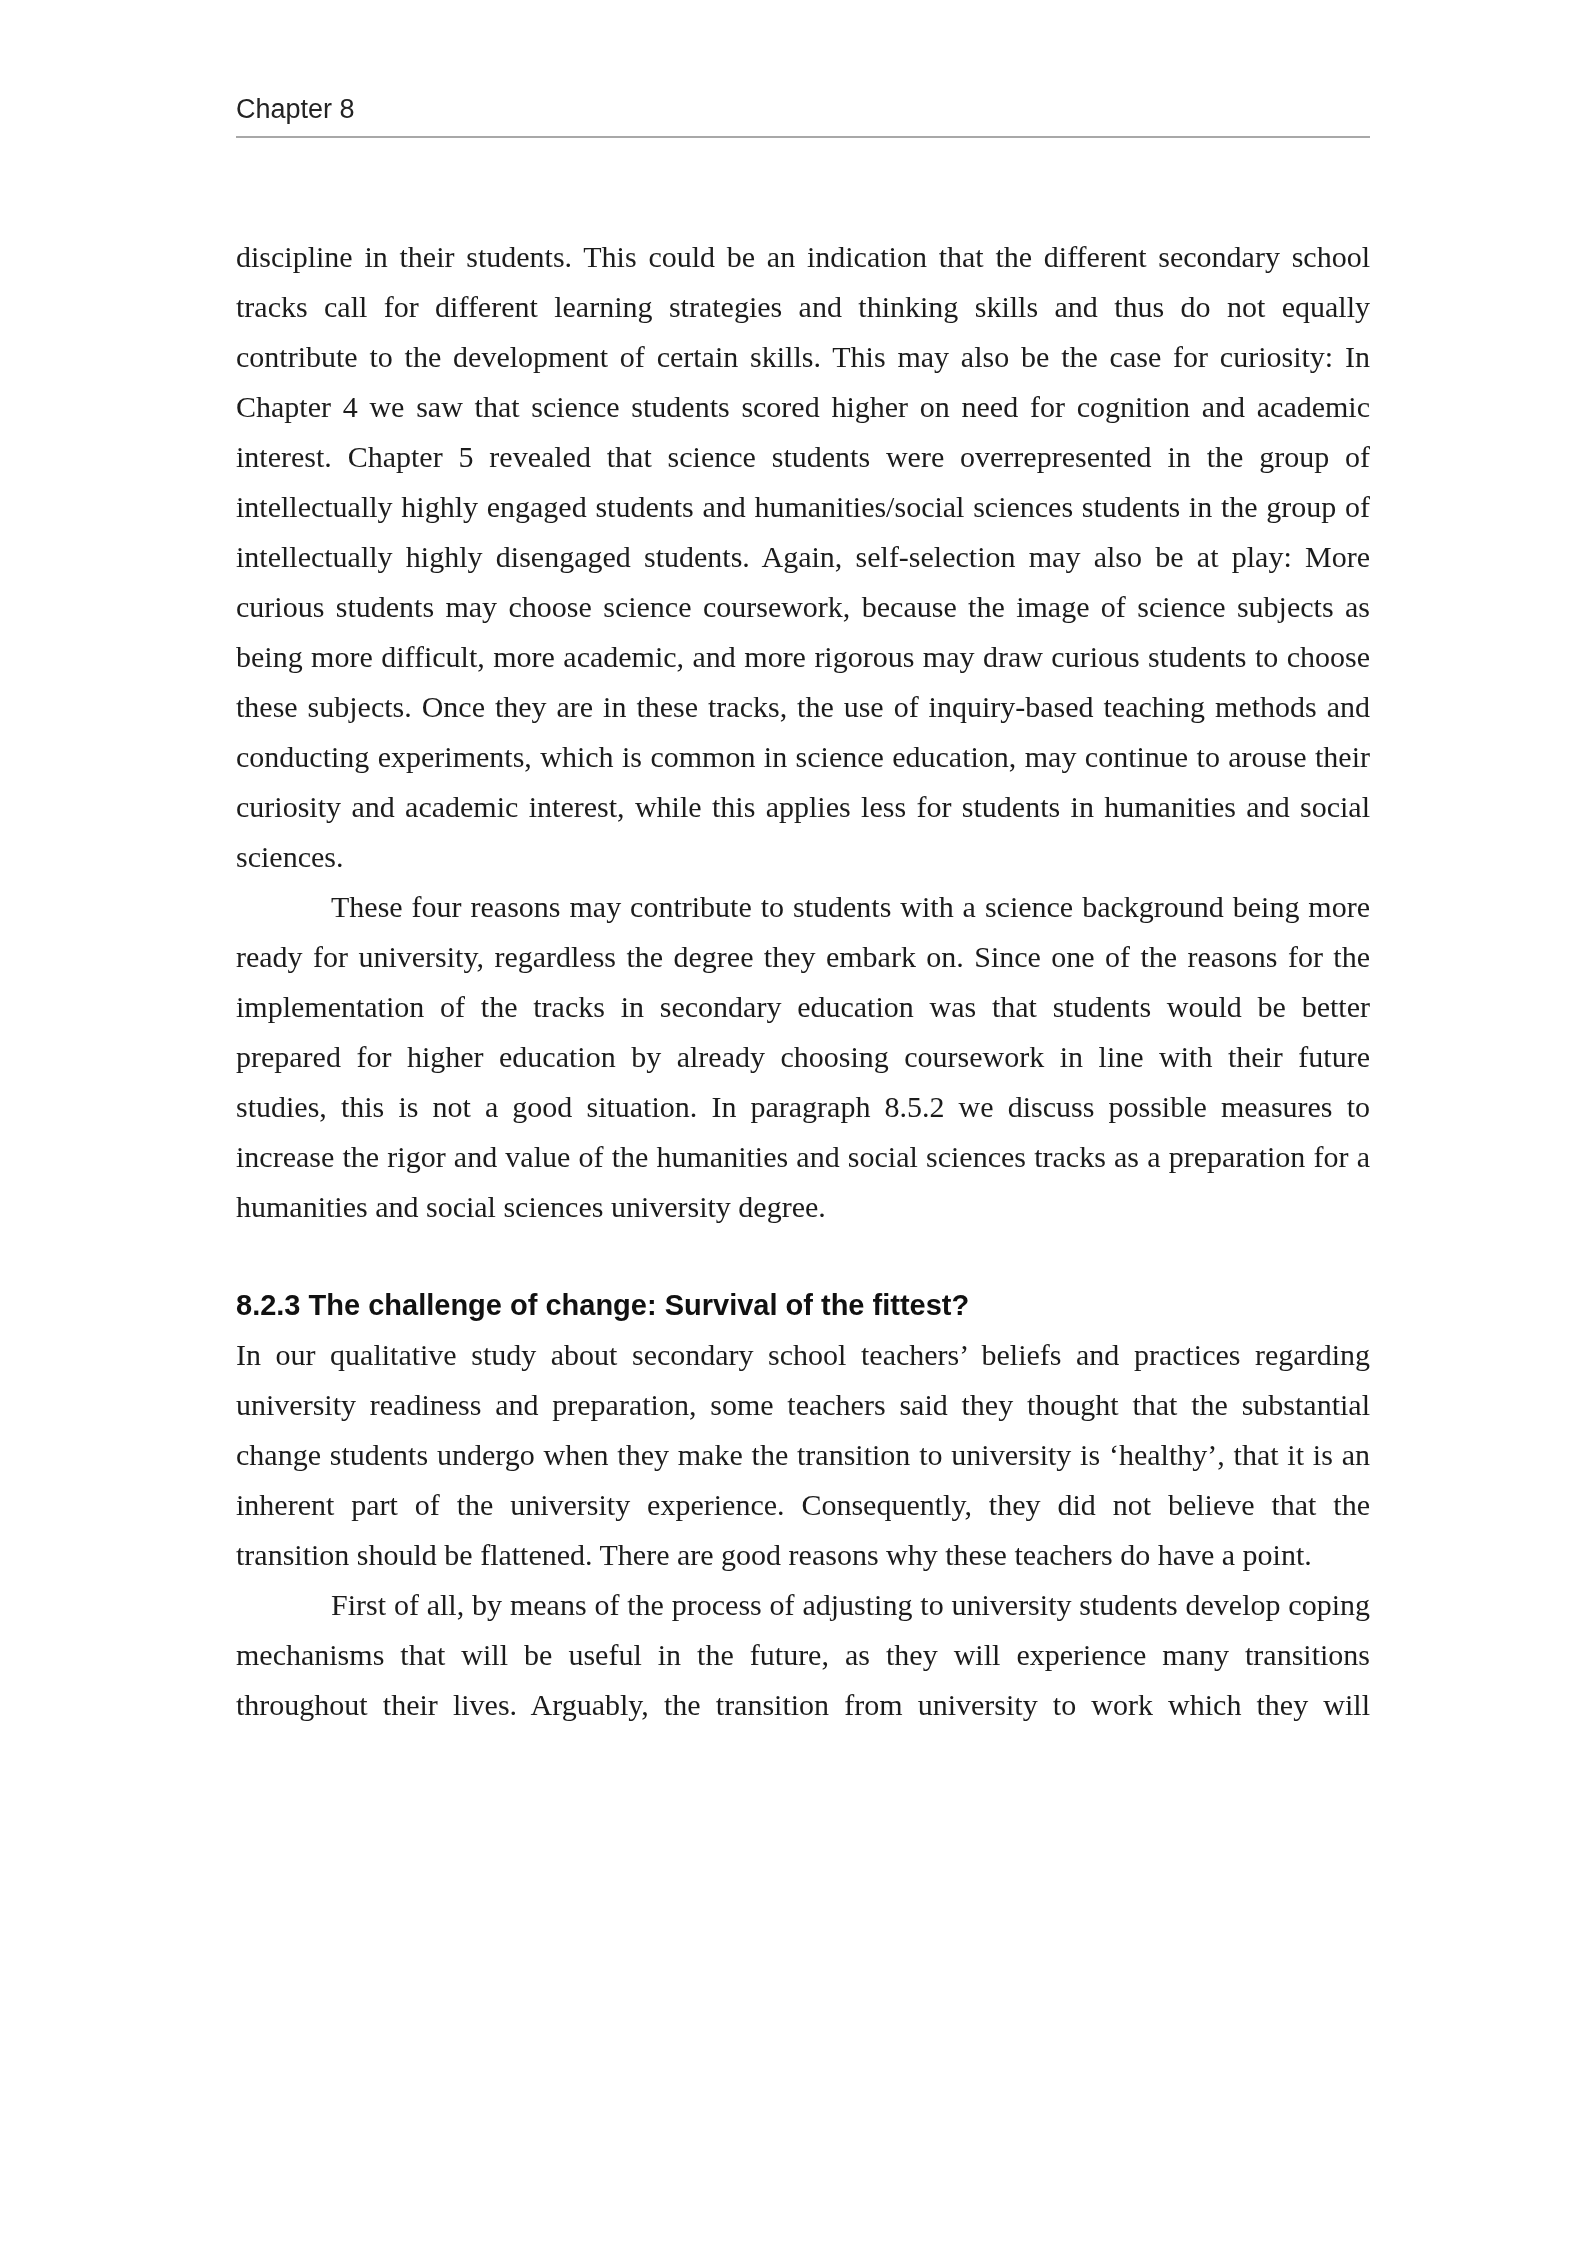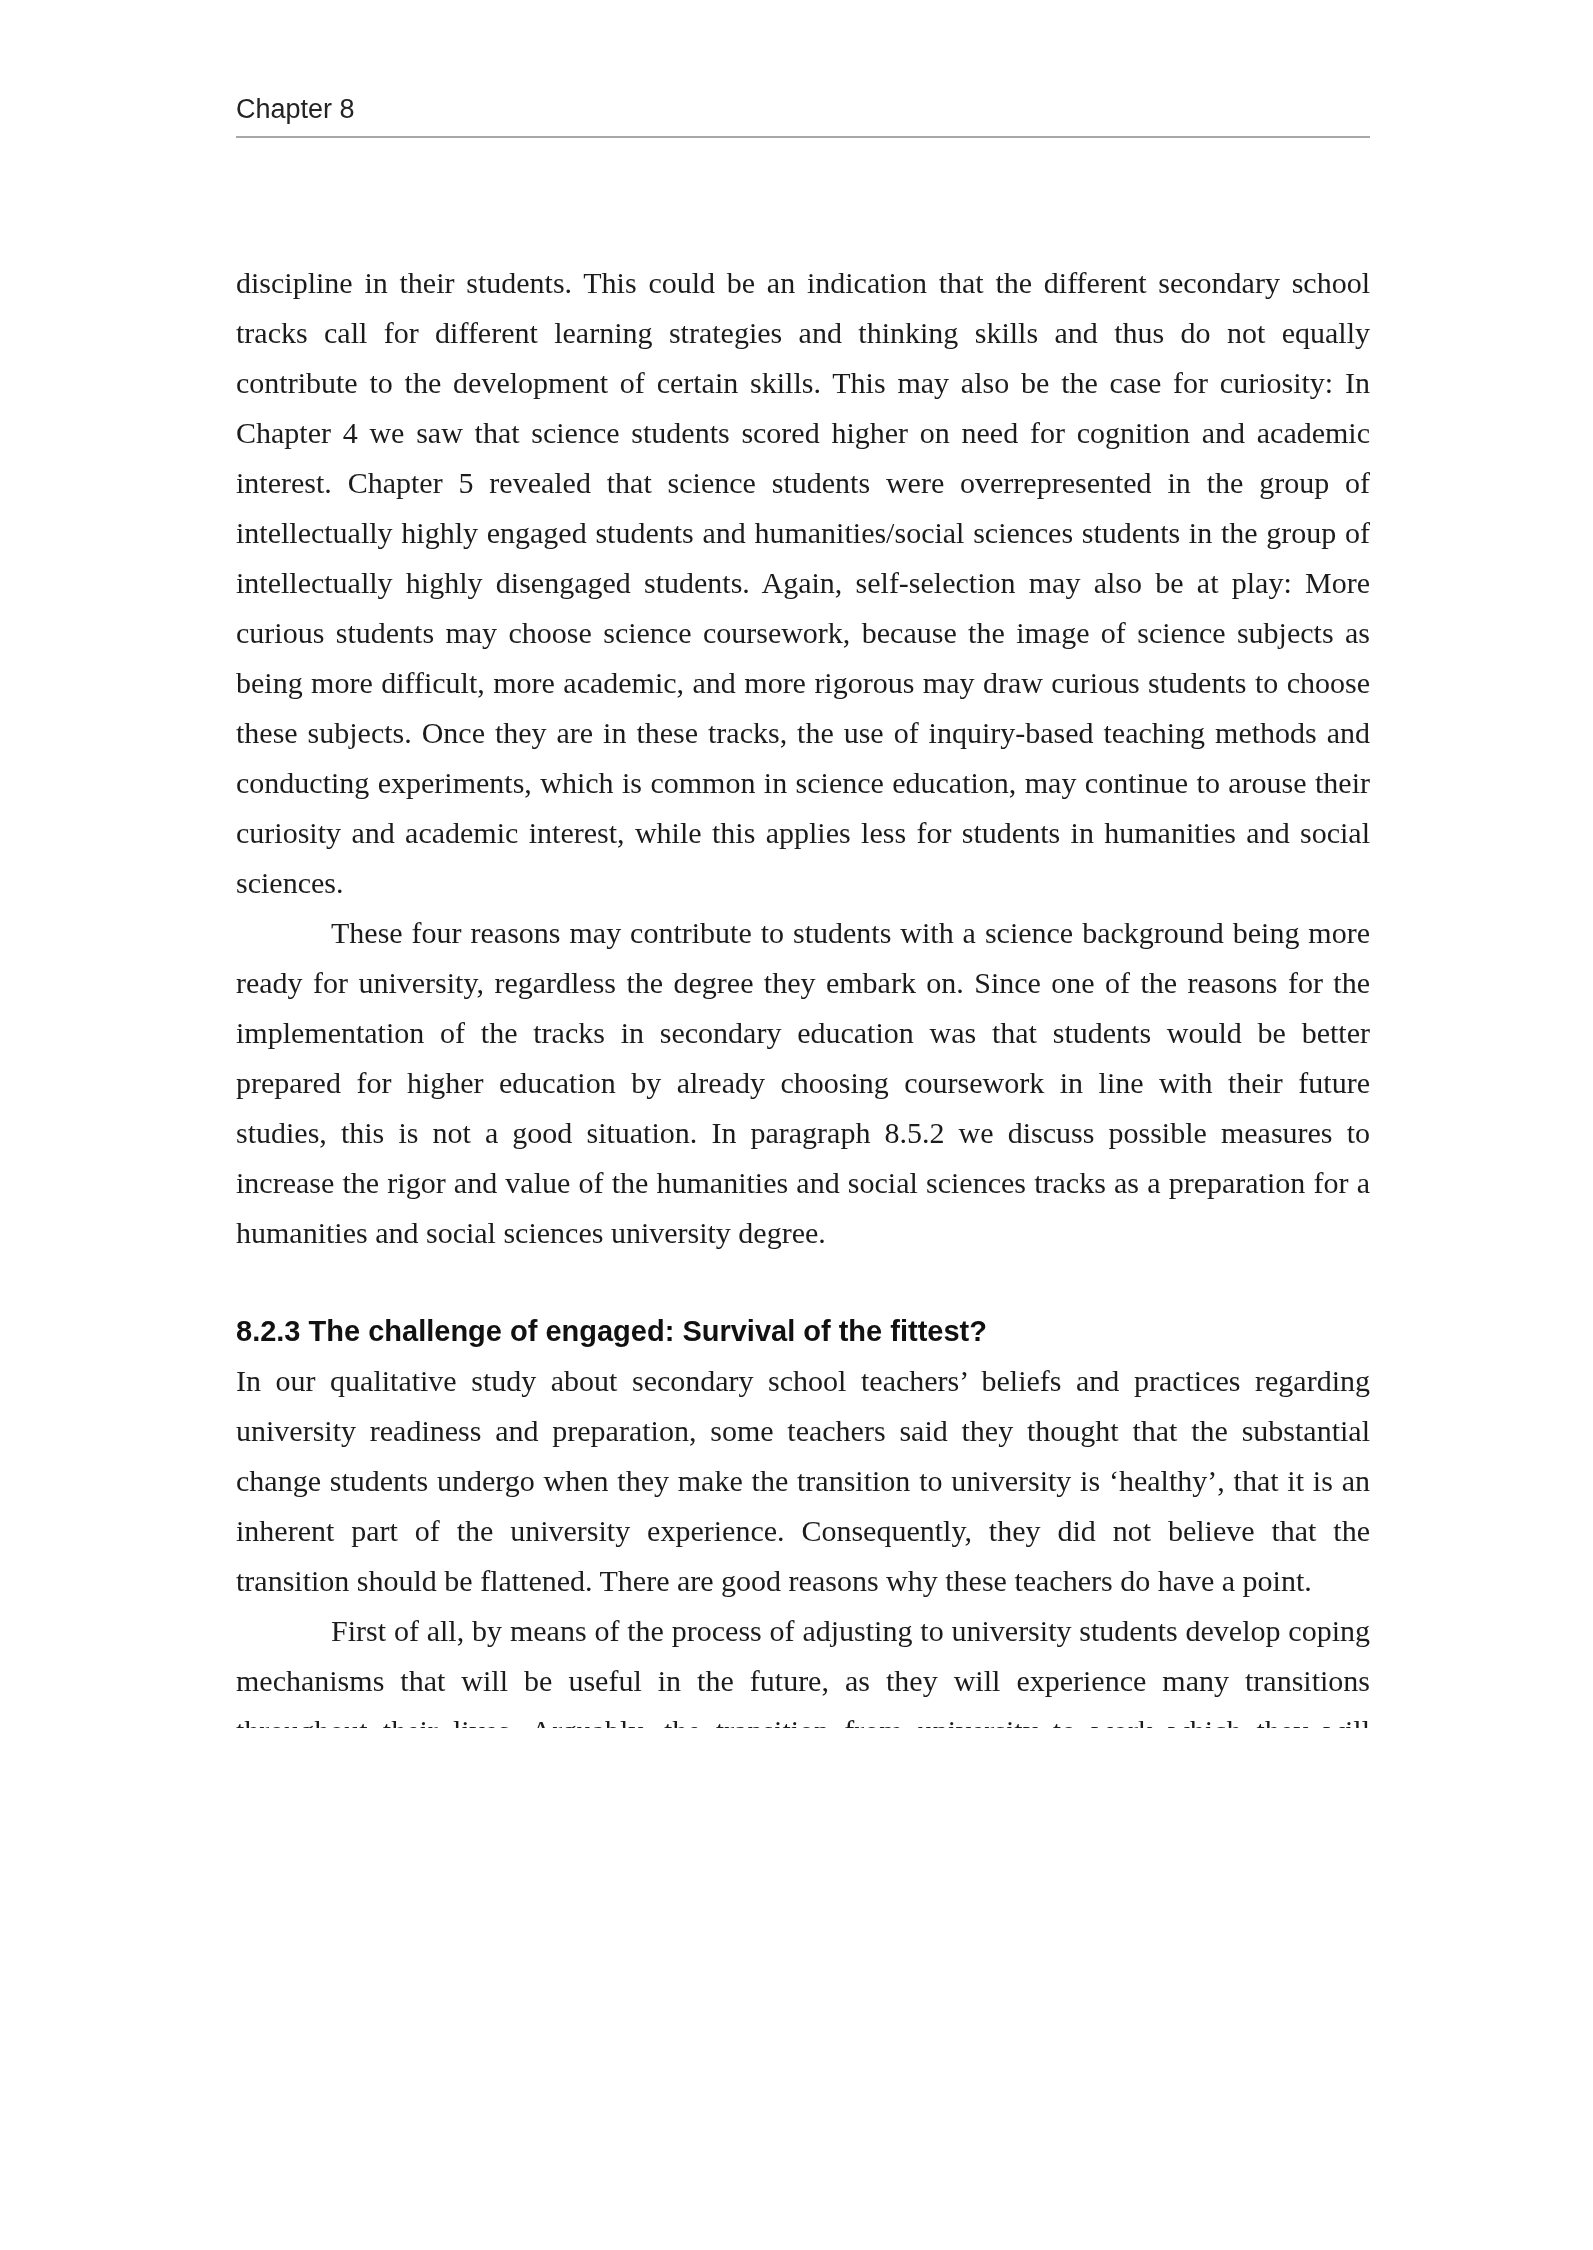--- a/index.html
+++ b/index.html
@@ -25,21 +25,21 @@
     color: #232323;
   }
   .header-rule {
     margin-top: 10px;
     border: none;
     border-top: 2px solid #a8a8a8;
     height: 0;
     width: 100%;
   }
   .body-text {
-    margin-top: 120px;
+    margin-top: 94px;
     font-family: "Liberation Serif", serif;
     font-size: 30px;
     line-height: 50px;
     text-align: justify;
     color: #1c1c1c;
   }
   .body-text p {
     margin: 0;
   }
   .body-text p.indent {
@@ -72,21 +72,21 @@
   <div class="running-header">Chapter 8</div>
 
   <hr class="header-rule">
 
   <main class="body-text">
 
     <p>discipline in their students. This could be an indication that the different secondary school tracks call for different learning strategies and thinking skills and thus do not equally contribute to the development of certain skills. This may also be the case for curiosity: In Chapter 4 we saw that science students scored higher on need for cognition and academic interest. Chapter 5 revealed that science students were overrepresented in the group of intellectually highly engaged students and humanities/social sciences students in the group of intellectually highly disengaged students. Again, self-selection may also be at play: More curious students may choose science coursework, because the image of science subjects as being more difficult, more academic, and more rigorous may draw curious students to choose these subjects. Once they are in these tracks, the use of inquiry-based teaching methods and conducting experiments, which is common in science education, may continue to arouse their curiosity and academic interest, while this applies less for students in humanities and social sciences.</p>
 
     <p class="indent">These four reasons may contribute to students with a science background being more ready for university, regardless the degree they embark on. Since one of the reasons for the implementation of the tracks in secondary education was that students would be better prepared for higher education by already choosing coursework in line with their future studies, this is not a good situation. In paragraph 8.5.2 we discuss possible measures to increase the rigor and value of the humanities and social sciences tracks as a preparation for a humanities and social sciences university degree.</p>
 
-    <h2 class="section-heading">8.2.3 The challenge of engaged: Survival of the fittest?</h2>
+    <h2 class="section-heading">8.2.3 The challenge of change: Survival of the fittest?</h2>
 
     <p>In our qualitative study about secondary school teachers’ beliefs and practices regarding university readiness and preparation, some teachers said they thought that the substantial change students undergo when they make the transition to university is ‘healthy’, that it is an inherent part of the university experience. Consequently, they did not believe that the transition should be flattened. There are good reasons why these teachers do have a point.</p>
 
     <p class="indent">First of all, by means of the process of adjusting to university students develop coping mechanisms that will be useful in the future, as they will experience many transitions throughout their lives. Arguably, the transition from university to work which they will experience years later is even more difficult. Dealing effectively with the transition from secondary school to university will give them the confidence they need to also be successful when they start their first ‘real’ job.</p>
 
   </main>
 
   <footer class="page-footer">
     <span>156</span>
   </footer>

